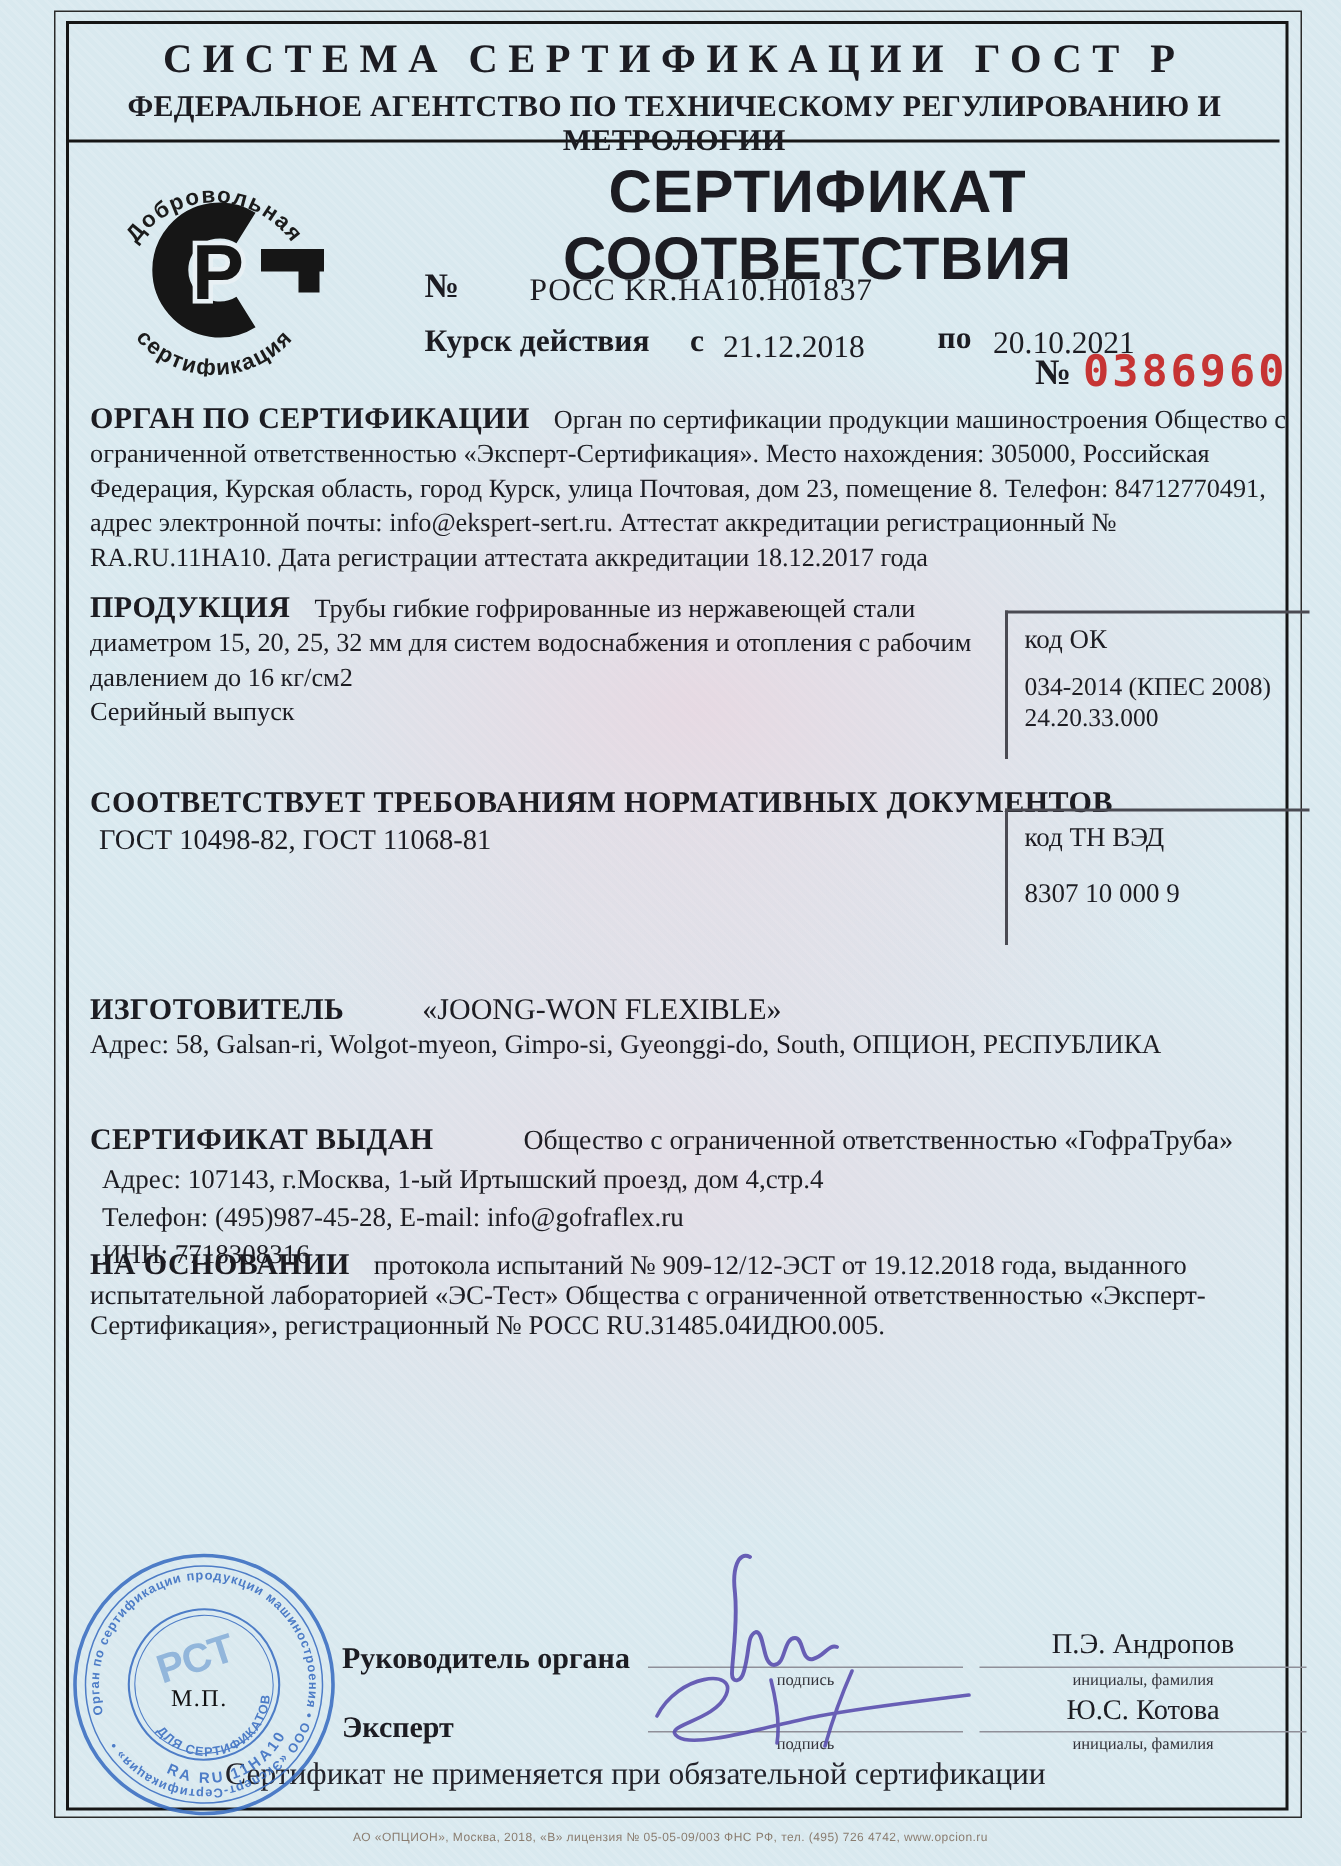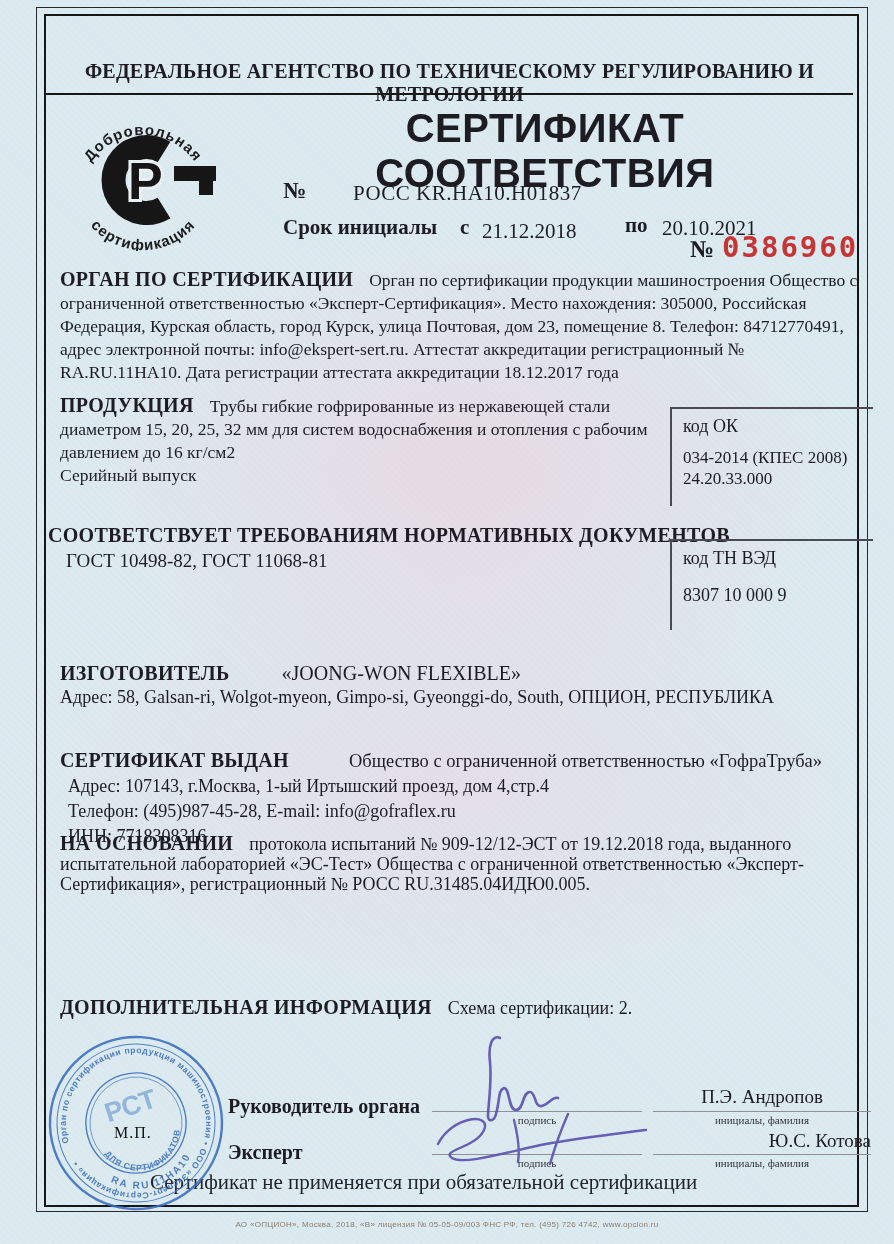--- a/index.html
+++ b/index.html
@@ -27,21 +27,21 @@
   .val-from{left:482px; top:219px; font-size:21px;}
   .val-to-l{left:625px; top:213px; font-weight:bold; font-size:21px;}
   .val-to{left:662px; top:216px; font-size:21px;}
   .blank-no-l{left:690px; top:236px; font-weight:bold; font-size:24px;}
   .blank-no{left:722px; top:230px; font-family:"DejaVu Sans Mono", monospace; font-weight:bold;
             font-size:29px; letter-spacing:2px; color:#c63434;}
   .sec{line-height:23px; font-size:17.5px;}
   .sec-h{font-weight:bold; font-size:20px; letter-spacing:.3px; margin-right:16px;}
   .sec-authority{left:60px; top:268px; width:800px;}
   .sec-product{left:60px; top:394px; width:608px;}
-  .sec-conf-h{left:48px; top:524px; width:800px; font-weight:bold; font-size:20px; letter-spacing:.3px;}
+  .sec-conf-h{left:60px; top:524px; width:800px; font-weight:bold; font-size:20px; letter-spacing:.3px;}
   .sec-conf-t{left:66px; top:550px; font-size:19px;}
   .codebox{left:670px; width:190px; border-top:2px solid #4a4a52; border-left:2px solid #4a4a52;
            padding:7px 0 0 11px; font-size:17px; line-height:21px;}
   .codebox .cb-label{font-size:18px;}
   .box-ok{top:407px; height:90px;}
   .box-ok .cb-vals{margin-top:10px;}
   .box-tn{top:539px; height:82px;}
   .box-tn .cb-val{margin-top:16px; font-size:18px;}
   .sec-manu{left:60px; top:662px; width:800px;}
   .sec-manu .mname{margin-left:36px; font-size:20px;}
@@ -57,40 +57,41 @@
   .sl1{left:432px; top:1111px; width:210px;}
   .sl2{left:432px; top:1154px; width:210px;}
   .nl1{left:653px; top:1111px; width:218px;}
   .nl2{left:653px; top:1154px; width:218px;}
   .cap{font-size:11px; color:#33333a; text-align:center;}
   .cap-s1{left:432px; top:1114px; width:210px;}
   .cap-s2{left:432px; top:1157px; width:210px;}
   .cap-n1{left:653px; top:1114px; width:218px;}
   .cap-n2{left:653px; top:1157px; width:218px;}
   .name1{left:653px; top:1086px; width:218px; text-align:center; font-size:19px;}
-  .name2{left:653px; top:1130px; width:218px; text-align:right; font-size:19px;}
+  .name2{left:653px; top:1130px; width:218px; text-align:center; font-size:19px;}
   .mp{left:114px; top:1124px; font-size:16px; letter-spacing:1px; color:#121212; z-index:5;}
   .footer-note{left:150px; top:1170px; width:700px; text-align:left; font-size:21px; color:#23232a;}
   .print-info{left:0; top:1220px; width:894px; text-align:center; font-size:8px; color:#8a7d70;
               font-family:"Liberation Sans", sans-serif; letter-spacing:.3px;}
   .logo-svg{left:58px; top:103px; z-index:2;}
   .stamp-svg{left:26px; top:1030px; z-index:4; opacity:.88;}
   .sig-svg{z-index:6;}
   .sig1{left:438px; top:1032px;}
   .sig2{left:418px; top:1106px;}
 </style>
 </head>
 <body>
 
 <div class="page">
 
   <div class="abs outer-border"></div>
   <div class="abs inner-border"></div>
   <div class="abs hdr-sep"></div>
 
+  <div class="abs hdr1">СИСТЕМА СЕРТИФИКАЦИИ ГОСТ Р</div>
   <div class="abs hdr2">ФЕДЕРАЛЬНОЕ АГЕНТСТВО ПО ТЕХНИЧЕСКОМУ РЕГУЛИРОВАНИЮ И МЕТРОЛОГИИ</div>
 
   <svg class="abs logo-svg" width="172" height="148" viewBox="0 0 172 148">
     <defs>
       <path id="arcTop" d="M 22,95 A 63,63 0 0 1 148,95"></path>
       <path id="arcBot" d="M 16,78 A 69,69 0 0 0 154,78"></path>
     </defs>
     <text font-family="Liberation Sans, sans-serif" font-size="15" font-weight="bold" fill="#1b1b1b" letter-spacing="1">
       <textPath href="#arcTop" startOffset="50%" text-anchor="middle">Добровольная</textPath>
     </text>
@@ -101,21 +102,21 @@
     <text x="70" y="96" font-family="Liberation Sans, sans-serif" font-size="52" font-weight="bold" fill="#161616" stroke="#e8f0f4" stroke-width="6" paint-order="stroke">Р</text>
     <rect x="116" y="63" width="42" height="15" fill="#161616"></rect>
     <rect x="141" y="63" width="14" height="29" fill="#161616"></rect>
   </svg>
 
   <div class="abs title">СЕРТИФИКАТ СООТВЕТСТВИЯ</div>
 
   <div class="abs no-label">№</div>
   <div class="abs no-value">РОСС KR.HA10.H01837</div>
 
-  <div class="abs val-label">Срок инициалы</div>
+  <div class="abs val-label">Курск действия</div>
   <div class="abs val-from-l">с</div>
   <div class="abs val-from">21.12.2018</div>
   <div class="abs val-to-l">по</div>
   <div class="abs val-to">20.10.2021</div>
 
   <div class="abs blank-no-l">№</div>
   <div class="abs blank-no">0386960</div>
 
   <div class="abs sec sec-authority">
     <span class="sec-h">ОРГАН ПО СЕРТИФИКАЦИИ</span><span>Орган по сертификации продукции машиностроения Общество с ограниченной ответственностью «Эксперт-Сертификация». Место нахождения: 305000, Российская Федерация, Курская область, город Курск, улица Почтовая, дом 23, помещение 8. Телефон: 84712770491, адрес электронной почты: info@ekspert-sert.ru. Аттестат аккредитации регистрационный № RA.RU.11НА10. Дата регистрации аттестата аккредитации 18.12.2017 года</span>
@@ -152,23 +153,20 @@
     <span class="sec-h">СЕРТИФИКАТ ВЫДАН</span><span class="hname">Общество с ограниченной ответственностью «ГофраТруба»</span>
     <div class="hline">Адрес: 107143, г.Москва, 1-ый Иртышский проезд, дом 4,стр.4</div>
     <div class="hline">Телефон: (495)987-45-28, E-mail: info@gofraflex.ru</div>
     <div class="hline">ИНН: 7718308316</div>
   </div>
 
   <div class="abs sec sec-basis">
     <span class="sec-h">НА ОСНОВАНИИ</span><span>протокола испытаний № 909-12/12-ЭСТ от 19.12.2018 года, выданного испытательной лабораторией «ЭС-Тест» Общества с ограниченной ответственностью «Эксперт-Сертификация», регистрационный № РОСС RU.31485.04ИДЮ0.005.</span>
   </div>
 
-  <div class="abs sec sec-add">
-    <span class="sec-h">ДОПОЛНИТЕЛЬНАЯ ИНФОРМАЦИЯ</span><span>Схема сертификации: 2.</span>
-  </div>
 
   <div class="abs role1">Руководитель органа</div>
   <div class="abs role2">Эксперт</div>
 
   <div class="abs sigline sl1"></div>
   <div class="abs cap cap-s1">подпись</div>
   <div class="abs name1">П.Э. Андропов</div>
   <div class="abs sigline nl1"></div>
   <div class="abs cap cap-n1">инициалы, фамилия</div>
 

